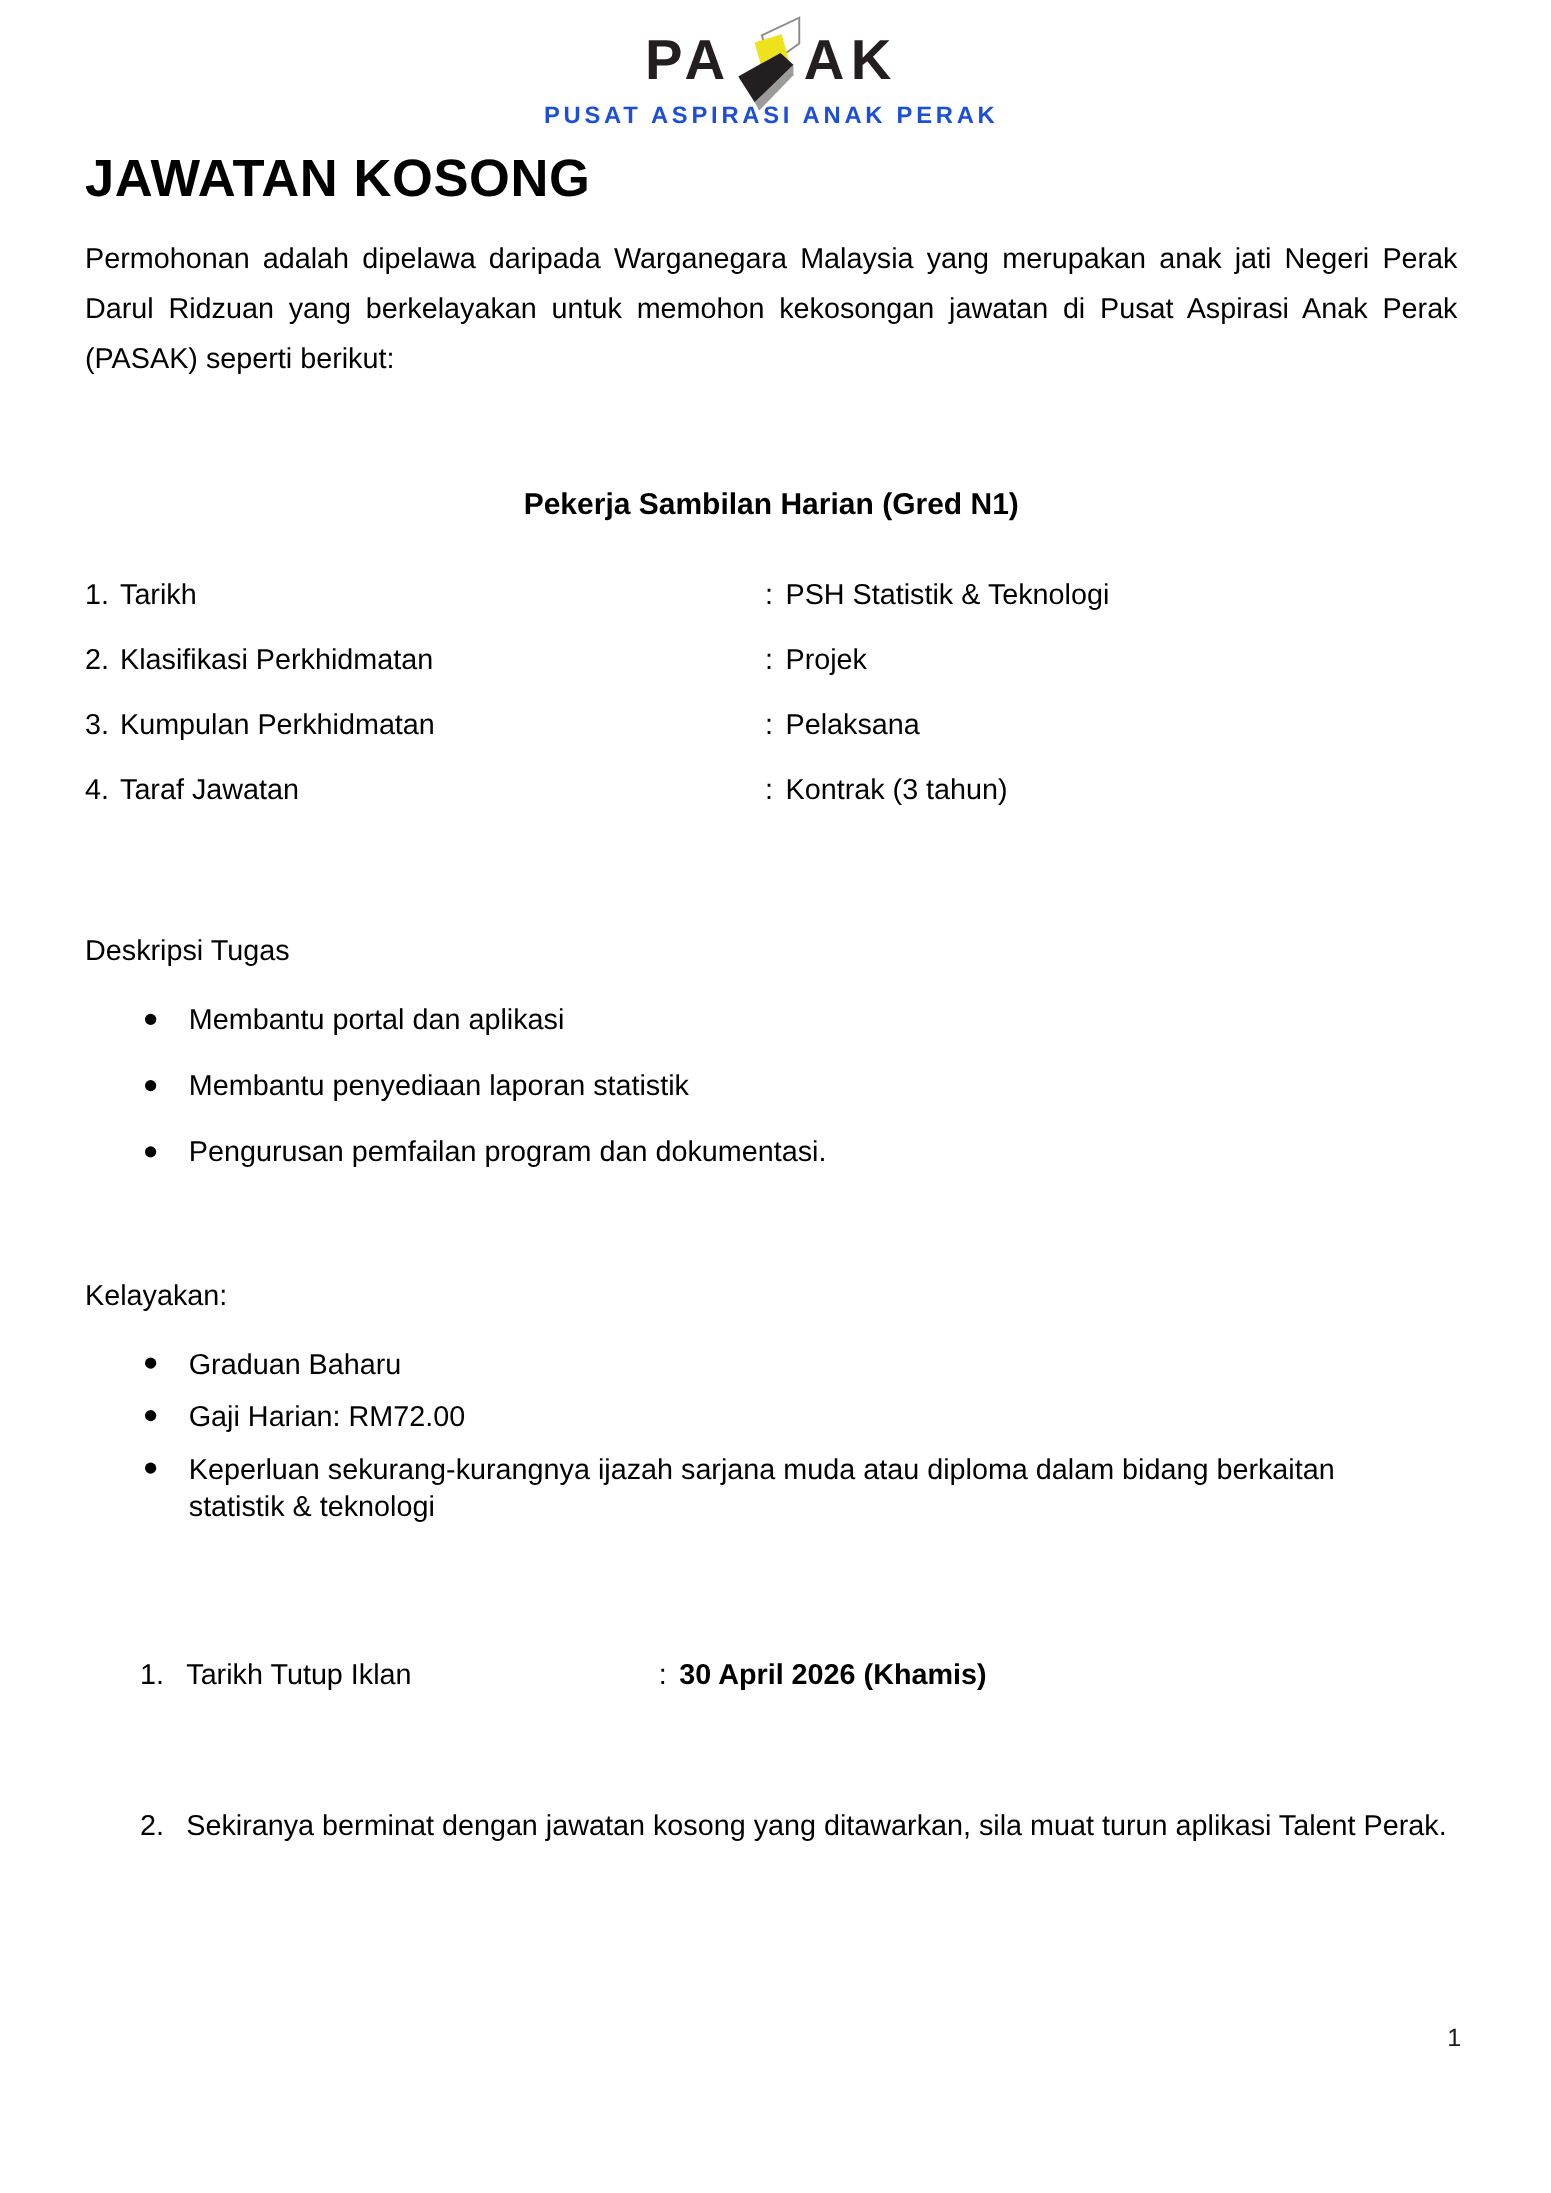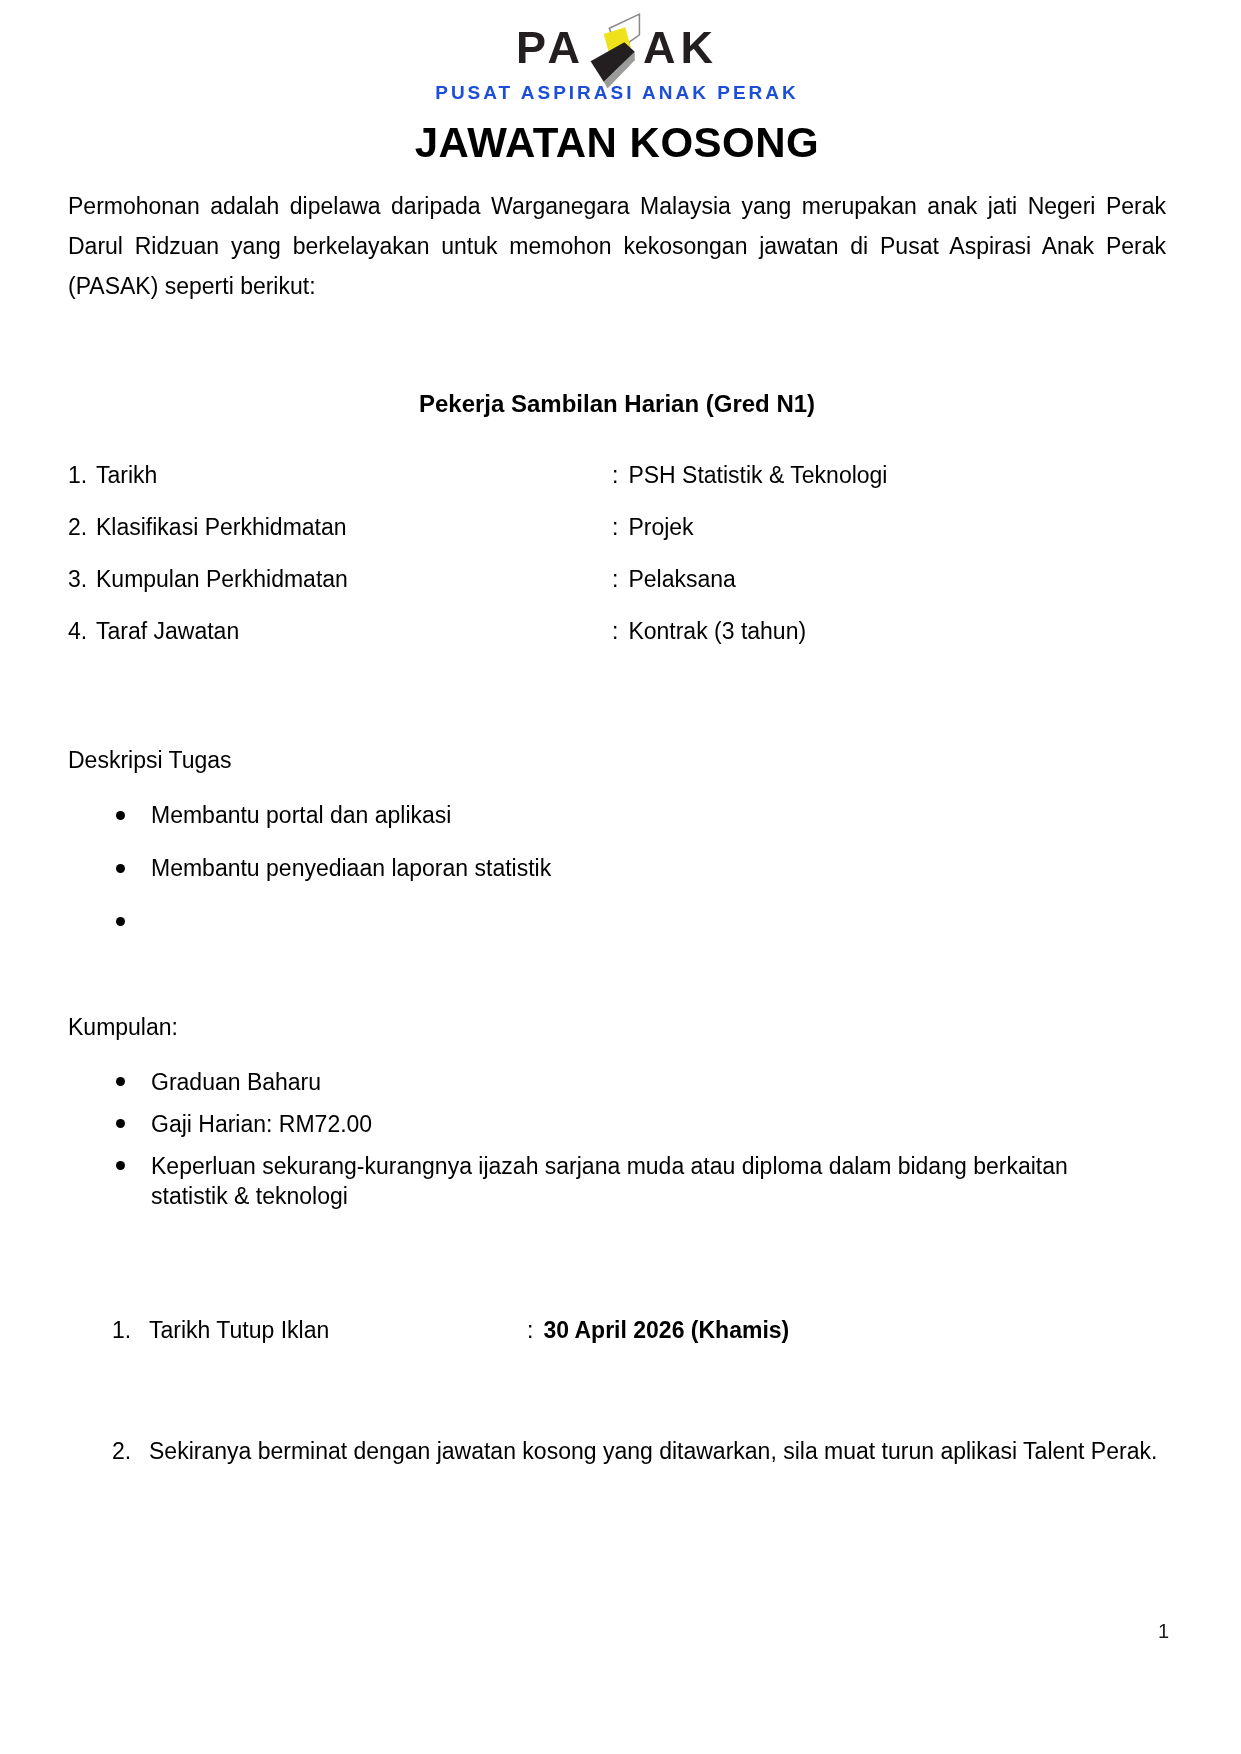--- a/index.html
+++ b/index.html
@@ -23,21 +23,21 @@
   }
   .logo-glyph { width: 62px; height: 82px; margin: -12px -4px -14px -2px; }
   .tagline {
     margin-top: 4px;
     font-size: 19px; font-weight: 600; letter-spacing: 3px;
     color: #1d4ed8;
   }
 
   
   .title {
-    text-align: center;
+    text-align: left;
     font-size: 42px; font-weight: bold; letter-spacing: 0.5px;
     margin: 16px 0 0 0; line-height: 1.1;
   }
 
   
   .intro {
     margin: 20px 0 0 0;
     text-align: justify;
     line-height: 40px;
   }
@@ -153,24 +153,25 @@
     <div class="bullet-row">
       <span class="dot"></span>
       <span class="bullet-text">Membantu portal dan aplikasi</span>
     </div>
     <div class="bullet-row">
       <span class="dot"></span>
       <span class="bullet-text">Membantu penyediaan laporan statistik</span>
     </div>
     <div class="bullet-row">
       <span class="dot"></span>
+      <span class="bullet-text">Pengurusan pemfailan program dan dokumentasi.</span>
     </div>
   </div>
 
-  <div class="section-heading quals-heading">Kumpulan:</div>
+  <div class="section-heading quals-heading">Kelayakan:</div>
   <div class="bullets-tight">
     <div class="bullet-row">
       <span class="dot"></span>
       <span class="bullet-text">Graduan Baharu</span>
     </div>
     <div class="bullet-row">
       <span class="dot"></span>
       <span class="bullet-text">Gaji Harian: RM72.00</span>
     </div>
     <div class="bullet-row">

